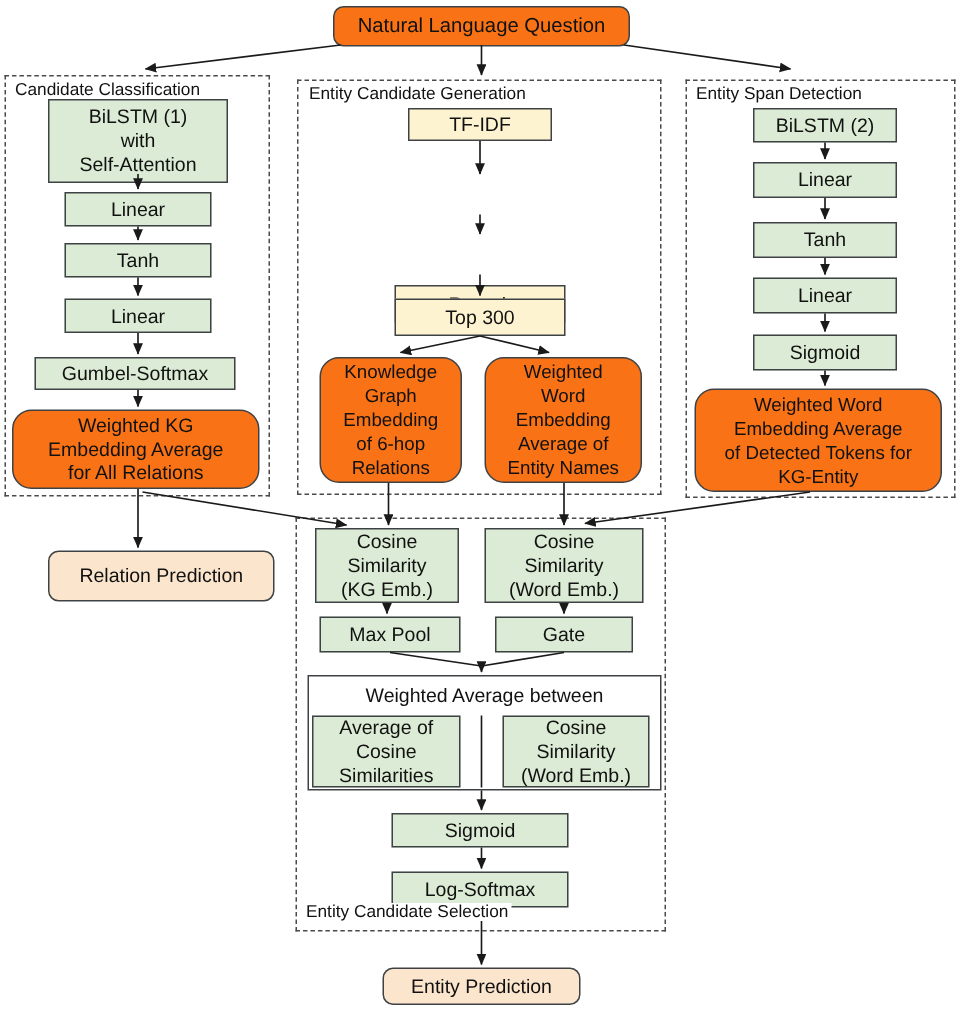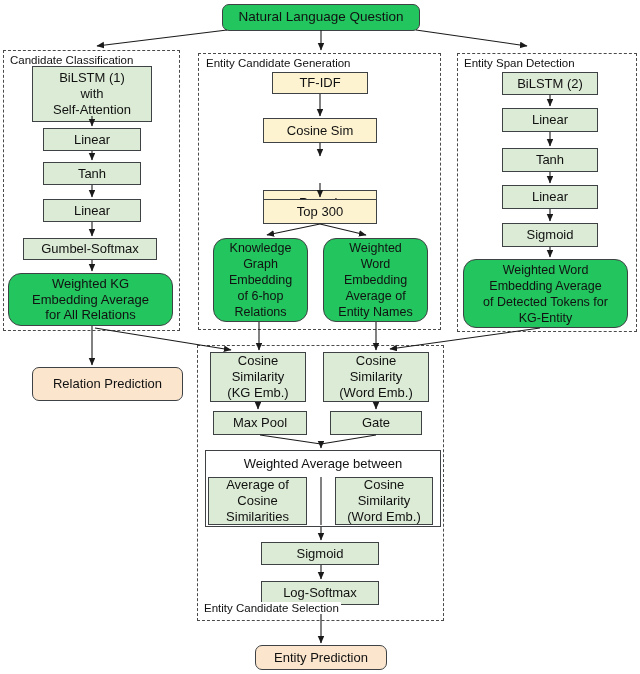--- a/index.html
+++ b/index.html
@@ -8,21 +8,21 @@
     font-family:"Liberation Sans", sans-serif; color:#111; overflow:hidden;
   }
   .node {
     position:absolute; box-sizing:border-box;
     border:1.4px solid #3f4245;
     display:flex; align-items:center; justify-content:center;
     text-align:center; white-space:pre-line;
     font-size:13px; line-height:1.22; color:#111;
   }
   .green  { background:#dcebd5; }
-  .blue   { background:#22c55e; }
+  .blue   { background:#f97316; }
   .yellow { background:#fdf3d1; }
   .peach  { background:#fbe5cd; }
   .r6  { border-radius:7px; }
   .r12 { border-radius:13px; }
   .small { font-size:12.5px; line-height:1.28; }
   .dashed-box {
     position:absolute; box-sizing:border-box;
     border:1.2px dashed #4a4a4a; background:transparent;
   }
   .section-label {
@@ -62,21 +62,20 @@
   <div class="node green" style="left:43px; top:128px; width:98px; height:23px;">Linear</div>
   <div class="node green" style="left:43px; top:162px; width:98px; height:23px;">Tanh</div>
   <div class="node green" style="left:43px; top:199px; width:98px; height:23px;">Linear</div>
   <div class="node green" style="left:23px; top:238px; width:134px; height:22px;">Gumbel-Softmax</div>
   <div class="node blue r12" style="left:8px; top:273px; width:165px; height:53px;">Weighted KG
 Embedding Average
 for All Relations</div>
   <div class="node peach r6" style="left:32px; top:367px; width:151px; height:34px;">Relation Prediction</div>
 
   <div class="node yellow" style="left:272px; top:72px; width:96px; height:22px;">TF-IDF</div>
-  <div class="node yellow" style="left:263px; top:118px; width:114px; height:25px;">Cosine Sim</div>
   <div class="node yellow" style="left:263px; top:158px; width:114px; height:25px;margin-top:32px;">Rerank</div>
   <div class="node yellow" style="left:263px; top:199px; width:114px; height:25px;">Top 300</div>
   <div class="node blue r12 small" style="left:213px; top:238px; width:95px; height:84px;">Knowledge
 Graph
 Embedding
 of 6-hop
 Relations</div>
   <div class="node blue r12 small" style="left:323px; top:238px; width:105px; height:84px;">Weighted
 Word
 Embedding

